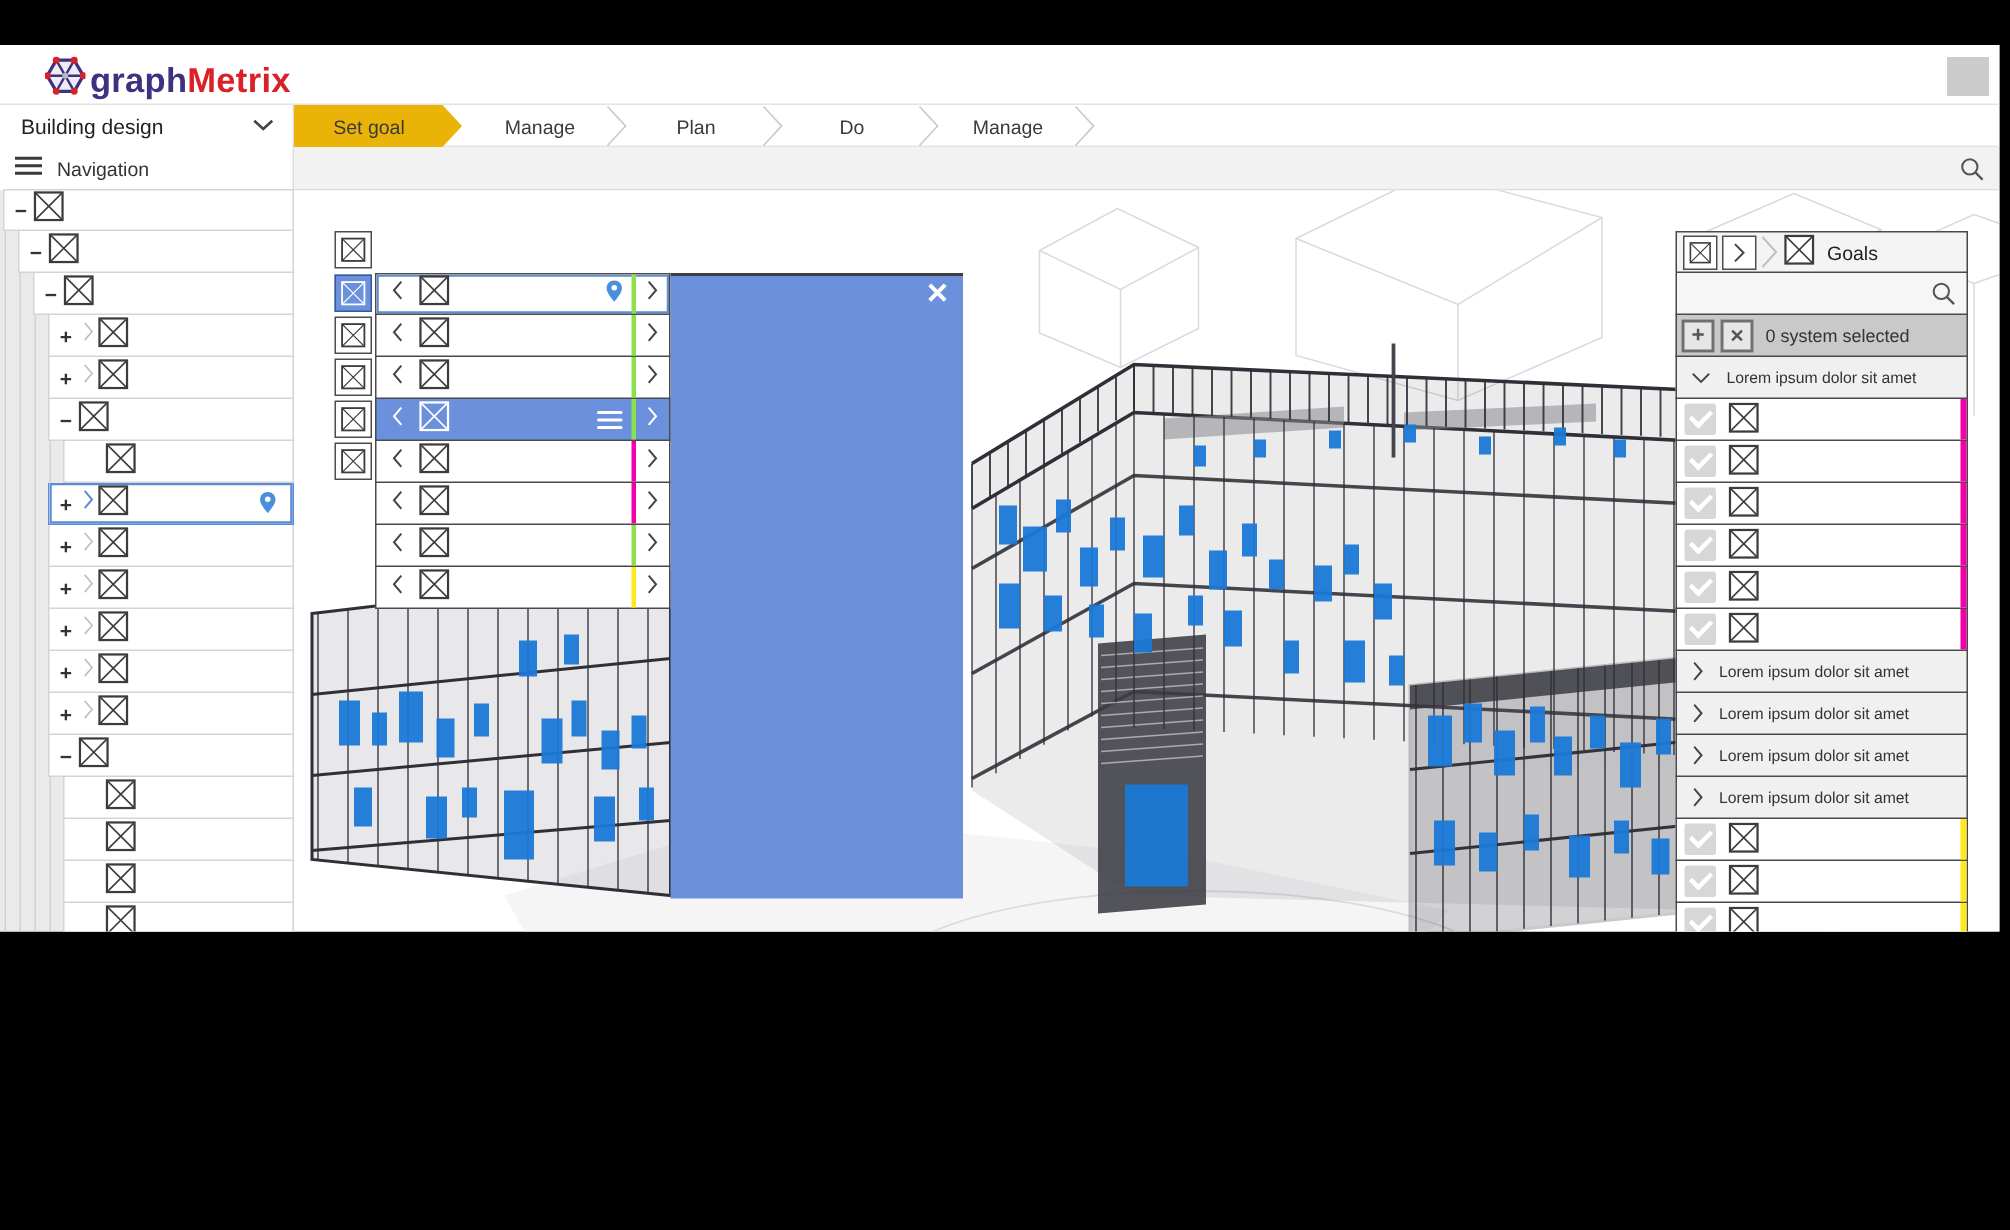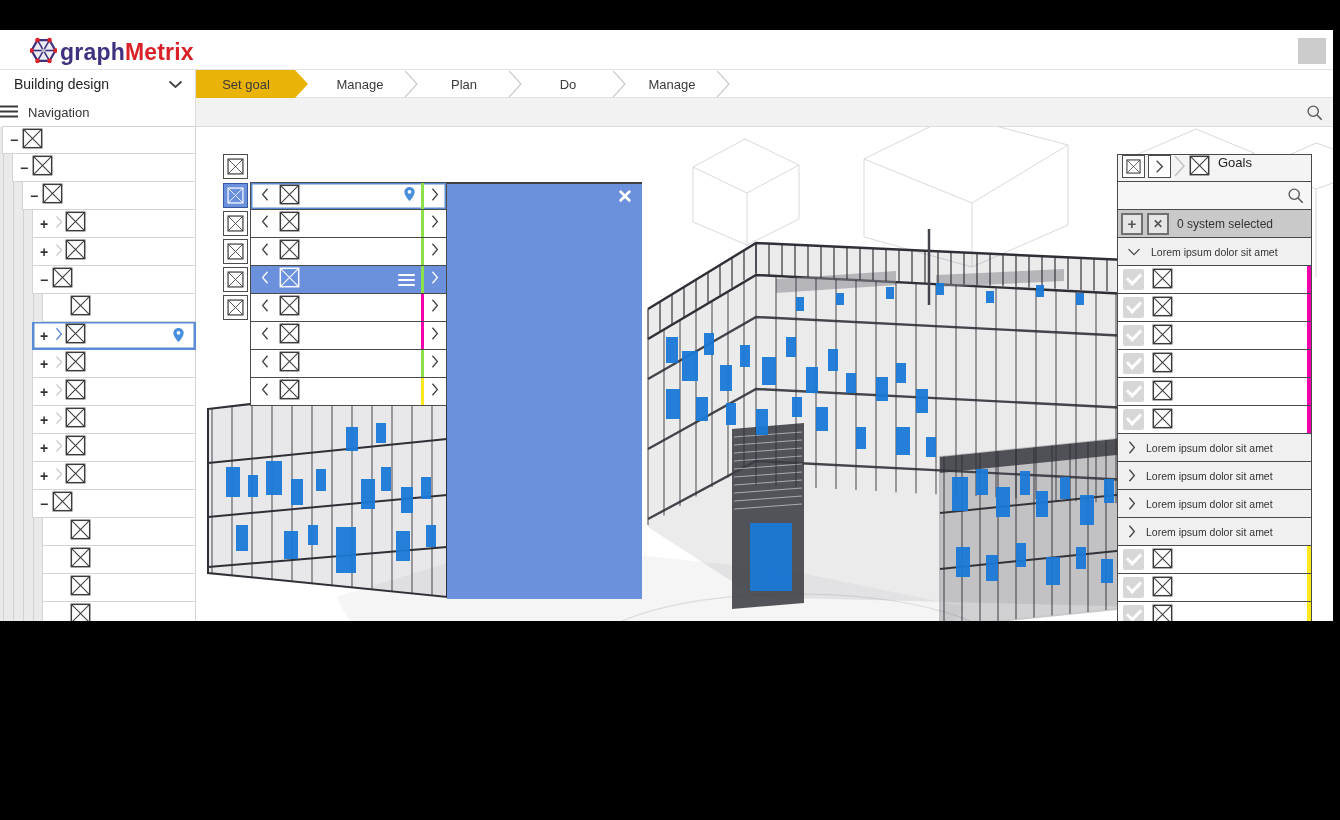--- a/index.html
+++ b/index.html
@@ -19,21 +19,21 @@
   .stage-row{position:absolute;left:0;top:40px;width:1333px;height:28px;background:#fff;border-bottom:1px solid #e3e3e3}
   .ws-head{position:absolute;left:0;top:0;width:196px;height:28px;background:#fff;border-right:1px solid #ddd;display:flex;align-items:center;padding:0 12px 0 14px}
   .ws-label{font-size:14px;color:#222;flex:1}
   .stages{position:absolute;left:196px;top:0;height:28px;display:flex}
   .seg{position:relative;width:104px;height:28px;display:flex;align-items:center;justify-content:center;font-size:13px;color:#3a3a3a}
   .seg.sel{width:112px;background:#eab308;clip-path:polygon(0 0,99px 0,112px 50%,99px 100%,0 100%);padding-right:12px}
   .seg .sep{position:absolute;right:-7px;top:0;z-index:2}
 
   
   .tab-row{position:absolute;left:0;top:68px;width:1333px;height:29px;background:#f2f2f2;border-bottom:1px solid #ddd}
-  .nav-head{position:absolute;left:0;top:0;width:196px;height:29px;background:#fff;border-right:1px solid #ddd;display:flex;align-items:center;gap:10px;}
+  .nav-head{position:absolute;left:0;top:0;width:196px;height:29px;background:#fff;border-right:1px solid #ddd;display:flex;align-items:center;gap:10px;padding-left:10px}
   .nav-label{font-size:13px;color:#333}
   .tabs{position:absolute;left:196px;top:0;height:29px;display:flex}
   .tab{position:relative;width:110px;height:29px;display:flex;align-items:center;justify-content:center;font-size:12.5px;color:#3d3d3d}
   .tab.sel::after{content:"";position:absolute;left:2px;right:2px;bottom:0;height:3px;background:#5b8bd5}
   .tabrow-search{position:absolute;right:10px;top:6px}
 
   
   .sidebar{position:absolute;left:0;top:97px;width:196px;height:657px;background:#eaeaea;border-right:1px solid #ccc;z-index:2}
   .guide{position:absolute;top:0;width:1px;height:615px;background:#d2d2d2}
   .tree{position:absolute;left:0;top:-1px;width:196px}
@@ -70,21 +70,21 @@
   .frow .chevR{margin:0 7px 0 6px}
   .fmenu i{display:block;width:17px;height:2px;background:#fff;margin:3px 0;border-radius:1px}
   .fpin{margin-right:5px}
 
   
   .overlay{position:absolute;left:447px;top:152px;width:195px;height:417px;background:#6b90dc;border-top:2px solid #3f3f3f;z-index:3}
   .overlay .close{position:absolute;top:2px;right:9px;color:#fff;font-size:19px;font-weight:bold;line-height:1.2}
 
   
   .goals{position:absolute;left:1117px;top:124px;width:195px;z-index:4;font-size:11px;color:#333}
-  .g-head{height:28px;background:#f4f4f4;border:1px solid #4a4a4a;display:flex;gap:3px;padding:0 4px}
+  .g-head{height:28px;background:#f4f4f4;border:1px solid #4a4a4a;display:flex;align-items:center;gap:3px;padding:0 4px}
   .hbox{width:23px;height:23px;border:1.5px solid #4c4c4c;background:#fff;display:flex;align-items:center;justify-content:center;flex:0 0 auto}
   .g-title{font-size:13px;color:#222;margin-left:5px}
   .g-search{position:relative;height:28px;background:#f6f6f6;border:1px solid #4a4a4a;border-top:0}
   .g-search .sic{position:absolute;right:7px;top:5px}
   .g-count{height:28px;background:#c9c9c9;border:1px solid #4a4a4a;border-top:0;display:flex;align-items:center;gap:4px;padding:0 3px}
   .gbtn{width:22px;height:22px;background:#e6e6e6;border:2px solid #707070;color:#555;font-weight:bold;display:flex;align-items:center;justify-content:center;font-size:15px;flex:0 0 auto}
   .g-count .lbl{font-size:12px;color:#333;margin-left:4px}
   .grow{height:28px;background:#f0f0f0;border:1px solid #4a4a4a;border-top:0;display:flex;align-items:center;gap:10px;padding-left:9px}
   .grow .glbl{font-size:10.5px;color:#333}
   .girow{position:relative;height:28px;background:#fff;border:1px solid #4a4a4a;border-top:0;display:flex;align-items:center;gap:8px;padding-left:5px}

